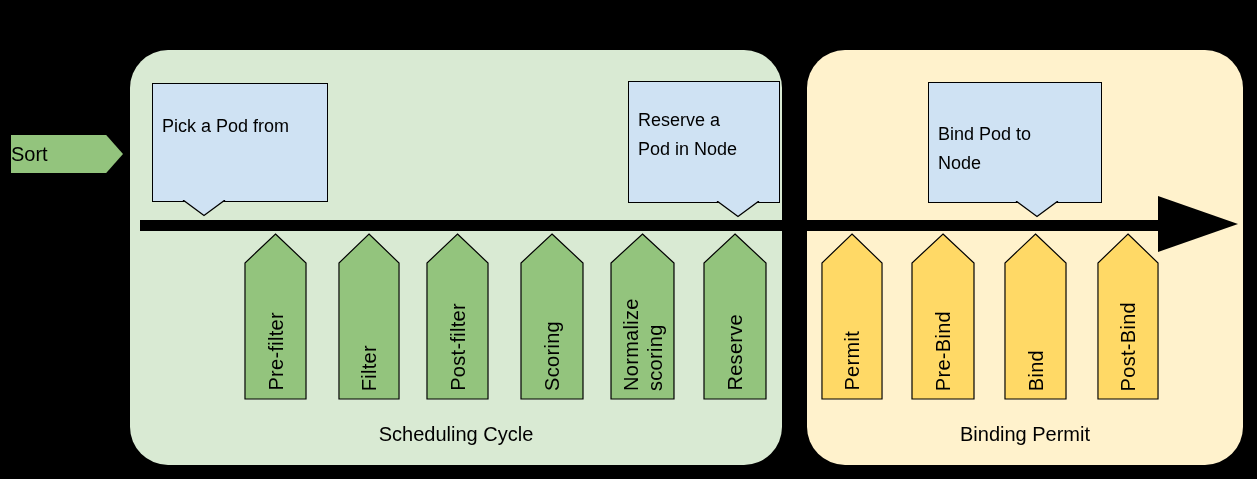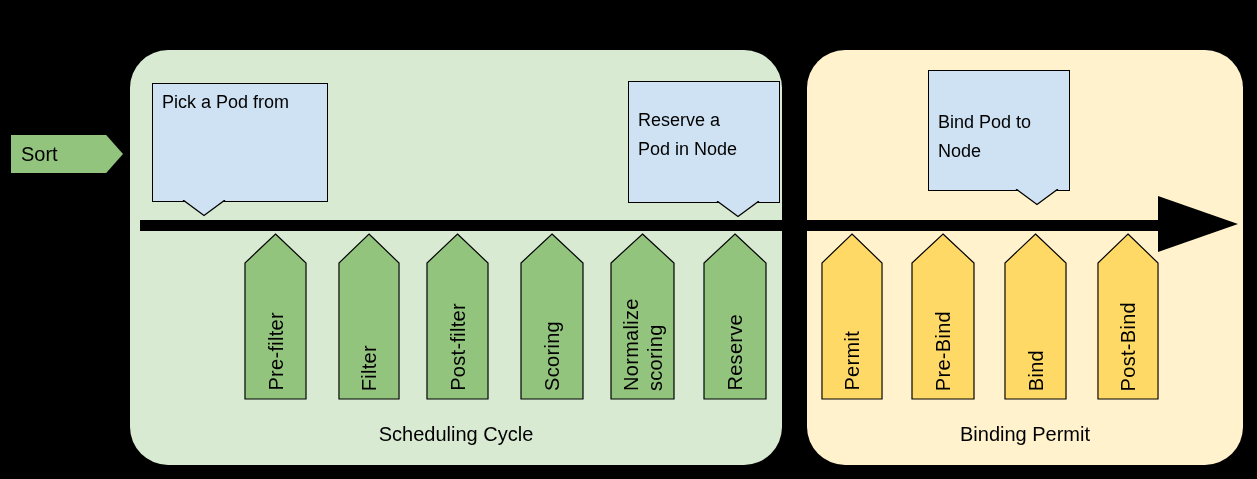--- a/index.html
+++ b/index.html
@@ -23,21 +23,21 @@
     font-size: 20px; line-height: 30px; text-align: center;
   }
   .cycle-label.sched { left: 130px; width: 652px; }
   .cycle-label.bind  { left: 807px; width: 436px; }
 
   
   .sort-arrow {
     position: absolute; left: 11px; top: 135px; width: 112px; height: 38px;
     background: #93c47d; z-index: 2; box-sizing: border-box;
     clip-path: polygon(0 0, 85% 0, 100% 50%, 85% 100%, 0 100%);
-    font-size: 20px; line-height: 38px; padding-left: 10px;
+    font-size: 20px; line-height: 38px; 
   }
 
   
   .timeline-shaft {
     position: absolute; left: 140px; top: 220px; width: 1024px; height: 11px;
     background: #000000; z-index: 5;
   }
   .timeline-head {
     position: absolute; left: 1158px; top: 196px; width: 0; height: 0; z-index: 5;
     border-top: 28.5px solid transparent;
@@ -144,36 +144,36 @@
   <div class="plugin" style="left:1097px;width:62px">
     <svg class="plugin-shape" viewBox="0 0 64 167" preserveAspectRatio="none">
       <polygon points="32,1 63,30 63,166 1,166 1,30" stroke="#000000" stroke-width="1.2" fill="#ffd966"></polygon>
     </svg>
     <span class="plugin-label">Post-Bind</span>
   </div>
 
   <div class="timeline-shaft"></div>
   <div class="timeline-head"></div>
 
-  <div class="callout" style="left:152px;top:83px;width:176px;height:119px;padding-top:4px">
+  <div class="callout" style="left:152px;top:83px;width:176px;height:119px;padding-top:28px">
     <div class="callout-line">Pick a Pod from</div>
     <svg class="callout-tail" style="left:29px" width="44" height="17" viewBox="0 0 44 17">
       <path d="M1,0 L22,15.5 L43,0" stroke="#000000" stroke-width="1.3" fill="#cfe2f3"></path>
     </svg>
   </div>
 
   <div class="callout" style="left:628px;top:81px;width:152px;height:122px;padding-top:24px">
     <div class="callout-line">Reserve a</div>
     <div class="callout-line">Pod in Node</div>
     <svg class="callout-tail" style="left:87px" width="44" height="17" viewBox="0 0 44 17">
       <path d="M1,0 L22,15.5 L43,0" stroke="#000000" stroke-width="1.3" fill="#cfe2f3"></path>
     </svg>
   </div>
 
-  <div class="callout" style="left:928px;top:70px;width:142px;height:121px;padding-top:37px">
+  <div class="callout" style="left:928px;top:82px;width:174px;height:121px;padding-top:37px">
     <div class="callout-line">Bind Pod to</div>
     <div class="callout-line">Node</div>
     <svg class="callout-tail" style="left:86px" width="44" height="17" viewBox="0 0 44 17">
       <path d="M1,0 L22,15.5 L43,0" stroke="#000000" stroke-width="1.3" fill="#cfe2f3"></path>
     </svg>
   </div>
 
 </div>
 
 </body></html>

